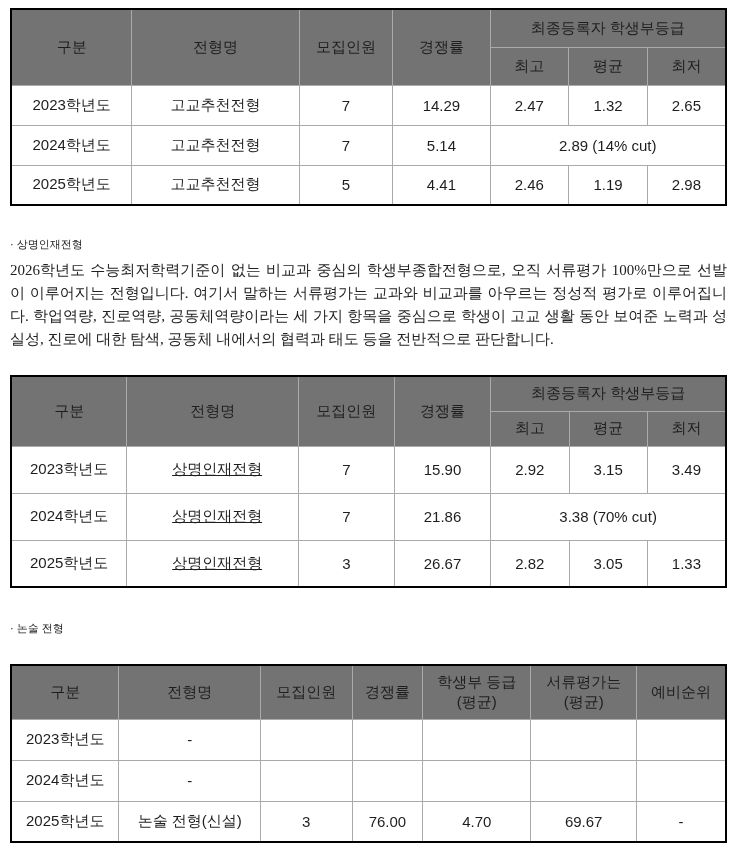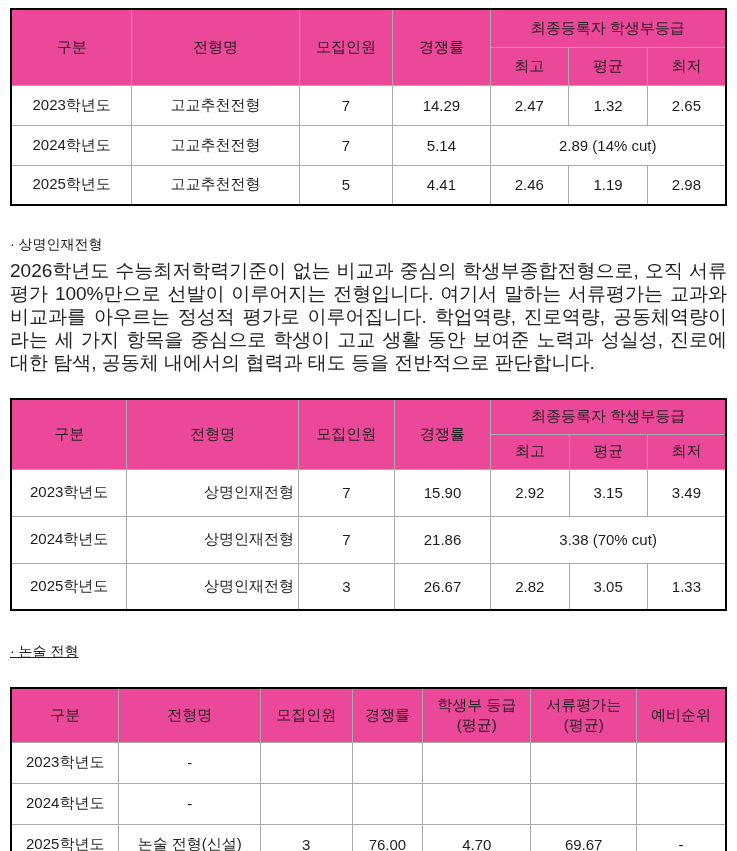--- a/index.html
+++ b/index.html
@@ -26,49 +26,51 @@
     text-align: center;
     vertical-align: middle;
     font-size: 15px;
     font-weight: normal;
     color: #1e1e1e;
     padding: 2px 4px;
     overflow: hidden;
     word-break: keep-all;
   }
   thead th {
-    background: #ec4899;
+    background: #737373;
   }
   
   .t-rec thead tr   { height: 38px; }
   .t-rec tbody tr   { height: 40px; }
   .t-sang thead tr  { height: 35px; }
   .t-sang tbody tr  { height: 47px; }
   .t-essay thead tr { height: 54px; }
   .t-essay tbody tr { height: 41px; }
 
   .t-sang tbody td.name-left {
-    text-align: right;
+    text-align: center;
     padding-left: 13px;
+    text-decoration: underline;
   }
   .two-line span { display: block; line-height: 20px; }
 
   .section-heading {
     margin: 28px 0 0 0;
-    font-size: 14px;
+    font-size: 11px;
     line-height: 20px;
     color: #222222;
   }
-  .section-heading.essay { margin-top: 30px; text-decoration: underline; }
+  .section-heading.essay { margin-top: 30px; }
   .description {
     margin: 5px 0 0 0;
-    font-size: 19px;
+    font-size: 15px;
     line-height: 23px;
     text-align: justify;
     color: #222222;
+    font-family: Liberation Serif, serif;
   }
   .t-sang { margin-top: 24px; }
   .t-essay { margin-top: 26px; }
 </style>
 </head>
 <body>
 
 <div class="page">
 
   <table class="t-rec">

